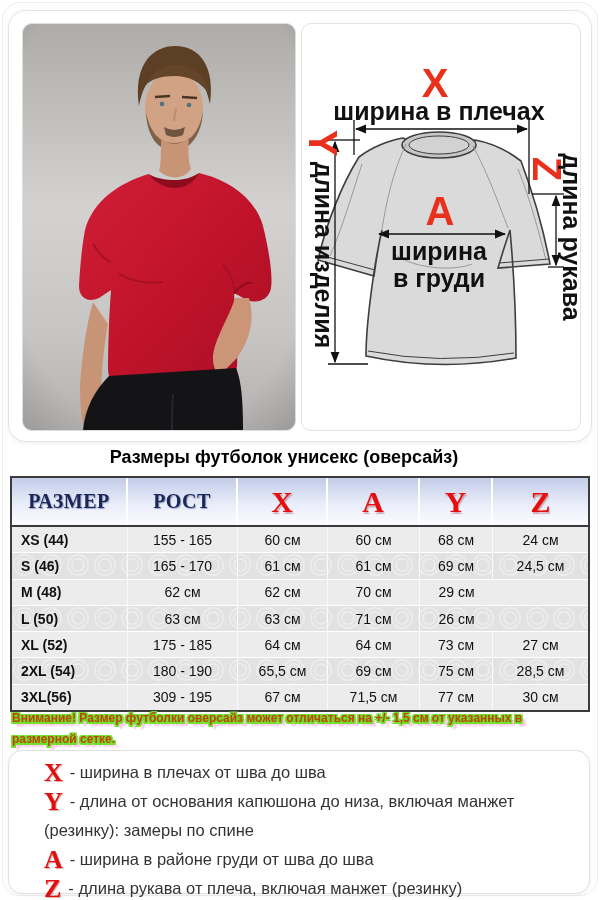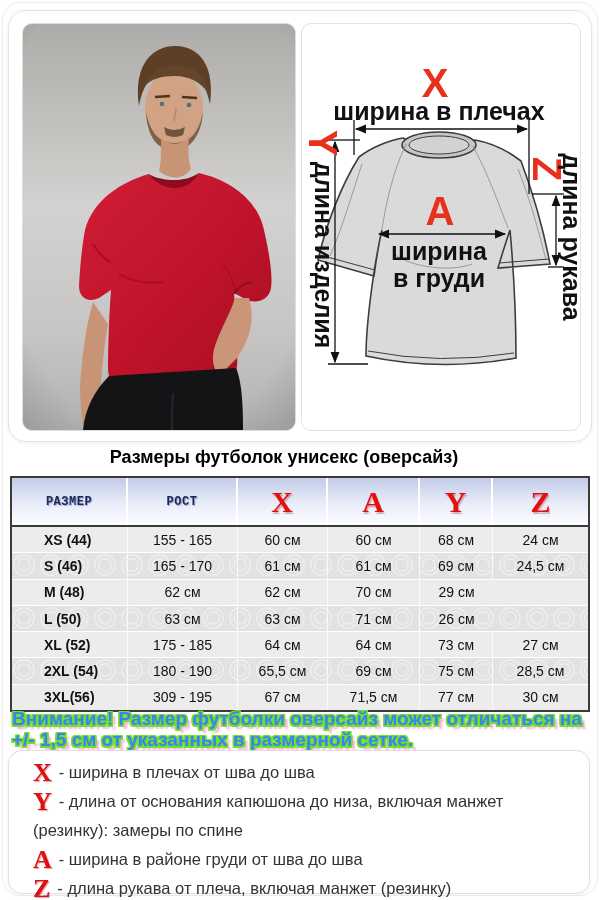--- a/index.html
+++ b/index.html
@@ -26,49 +26,49 @@
   .tbl-title{position:absolute;left:0;top:447px;width:568px;text-align:center;
     font-size:18px;font-weight:bold;color:#000;}
   
   .size-table{position:absolute;left:10px;top:476px;width:576px;
     border:2px solid #3b3b3b;background:#ececec;}
   .thead{display:grid;grid-template-columns:116px 110px 90px 92px 73px 1fr;
     height:47px;border-bottom:2px solid #3b3b3b;
     background:linear-gradient(180deg,#c3cce9 0%,#e9edf9 55%,#fbfcff 100%);}
   .th{display:flex;align-items:center;justify-content:center;border-right:2px solid #fff;}
   .th:last-child{border-right:none;}
-  .th-text{font-family:Liberation Mono, monospace;font-weight:bold;
-    font-size:12px;color:#1c2757;letter-spacing:.5px;
+  .th-text{font-family:Liberation Serif, serif;font-weight:bold;
+    font-size:20px;color:#1c2757;letter-spacing:.5px;
     text-shadow:1px 1px 1px rgba(90,105,165,.55);}
   .th-letter{font-family:"Liberation Serif","DejaVu Serif",serif;font-weight:bold;
     font-size:30px;color:#e60f0f;text-shadow:1px 2px 1px rgba(140,10,10,.3);}
   .trow{display:grid;grid-template-columns:116px 110px 90px 92px 73px 1fr;
     height:25.3px;border-bottom:1px solid #fff;background:#ececec;}
   .trow:last-child{border-bottom:none;}
   .trow:nth-child(even){background-color:#e2e2e2;
     background-image:radial-gradient(circle at 12px 12px,
       rgba(255,255,255,0) 5px,rgba(255,255,255,.5) 6px,rgba(255,255,255,0) 7.5px,
       rgba(255,255,255,0) 9px,rgba(255,255,255,.5) 10px,rgba(255,255,255,0) 11.5px);
     background-size:27px 25px;}
   .td{display:flex;align-items:center;justify-content:center;
     font-size:14px;color:#111;border-right:1px solid #fafafa;}
   .td:last-child{border-right:none;}
-  .td.size{justify-content:flex-start;padding-left:32px;font-weight:bold;text-align:center;}
+  .td.size{justify-content:flex-start;padding-left:9px;font-weight:bold;text-align:center;}
   
   .warning{position:absolute;left:12px;top:708px;width:578px;
-    font-size:19px;font-weight:bold;line-height:21px;color:#3b82f6;
+    font-size:12px;font-weight:bold;line-height:21px;color:#c2410c;
     text-shadow:-1.5px -1.5px 0 #6fe02a,1.5px -1.5px 0 #6fe02a,
       -1.5px 1.5px 0 #6fe02a,1.5px 1.5px 0 #6fe02a,
       -1.5px 0 0 #6fe02a,1.5px 0 0 #6fe02a,0 -1.5px 0 #6fe02a,0 1.5px 0 #6fe02a,
       4px 4px 2px #ffa6de;}
   
   .legend-card{position:absolute;left:8px;top:750px;width:582px;height:144px;
     background:#fff;border:1px solid #e0e0e0;border-radius:14px;
     box-shadow:0 1px 4px rgba(0,0,0,.05);box-sizing:border-box;
-    padding:7px 24px 0 24px;}
+    padding:7px 24px 0 35px;}
   .legend-item{line-height:29px;max-width:525px;font-size:16.5px;color:#333;}
   .legend-letter{font-family:"Liberation Serif","DejaVu Serif",serif;font-weight:bold;
     font-size:26px;color:#df1010;margin-right:7px;vertical-align:-3px;
     text-shadow:1px 1px 1px rgba(150,0,0,.35);}
 </style>
 </head>
 <body>
 
 <div class="page-card"></div>
 

